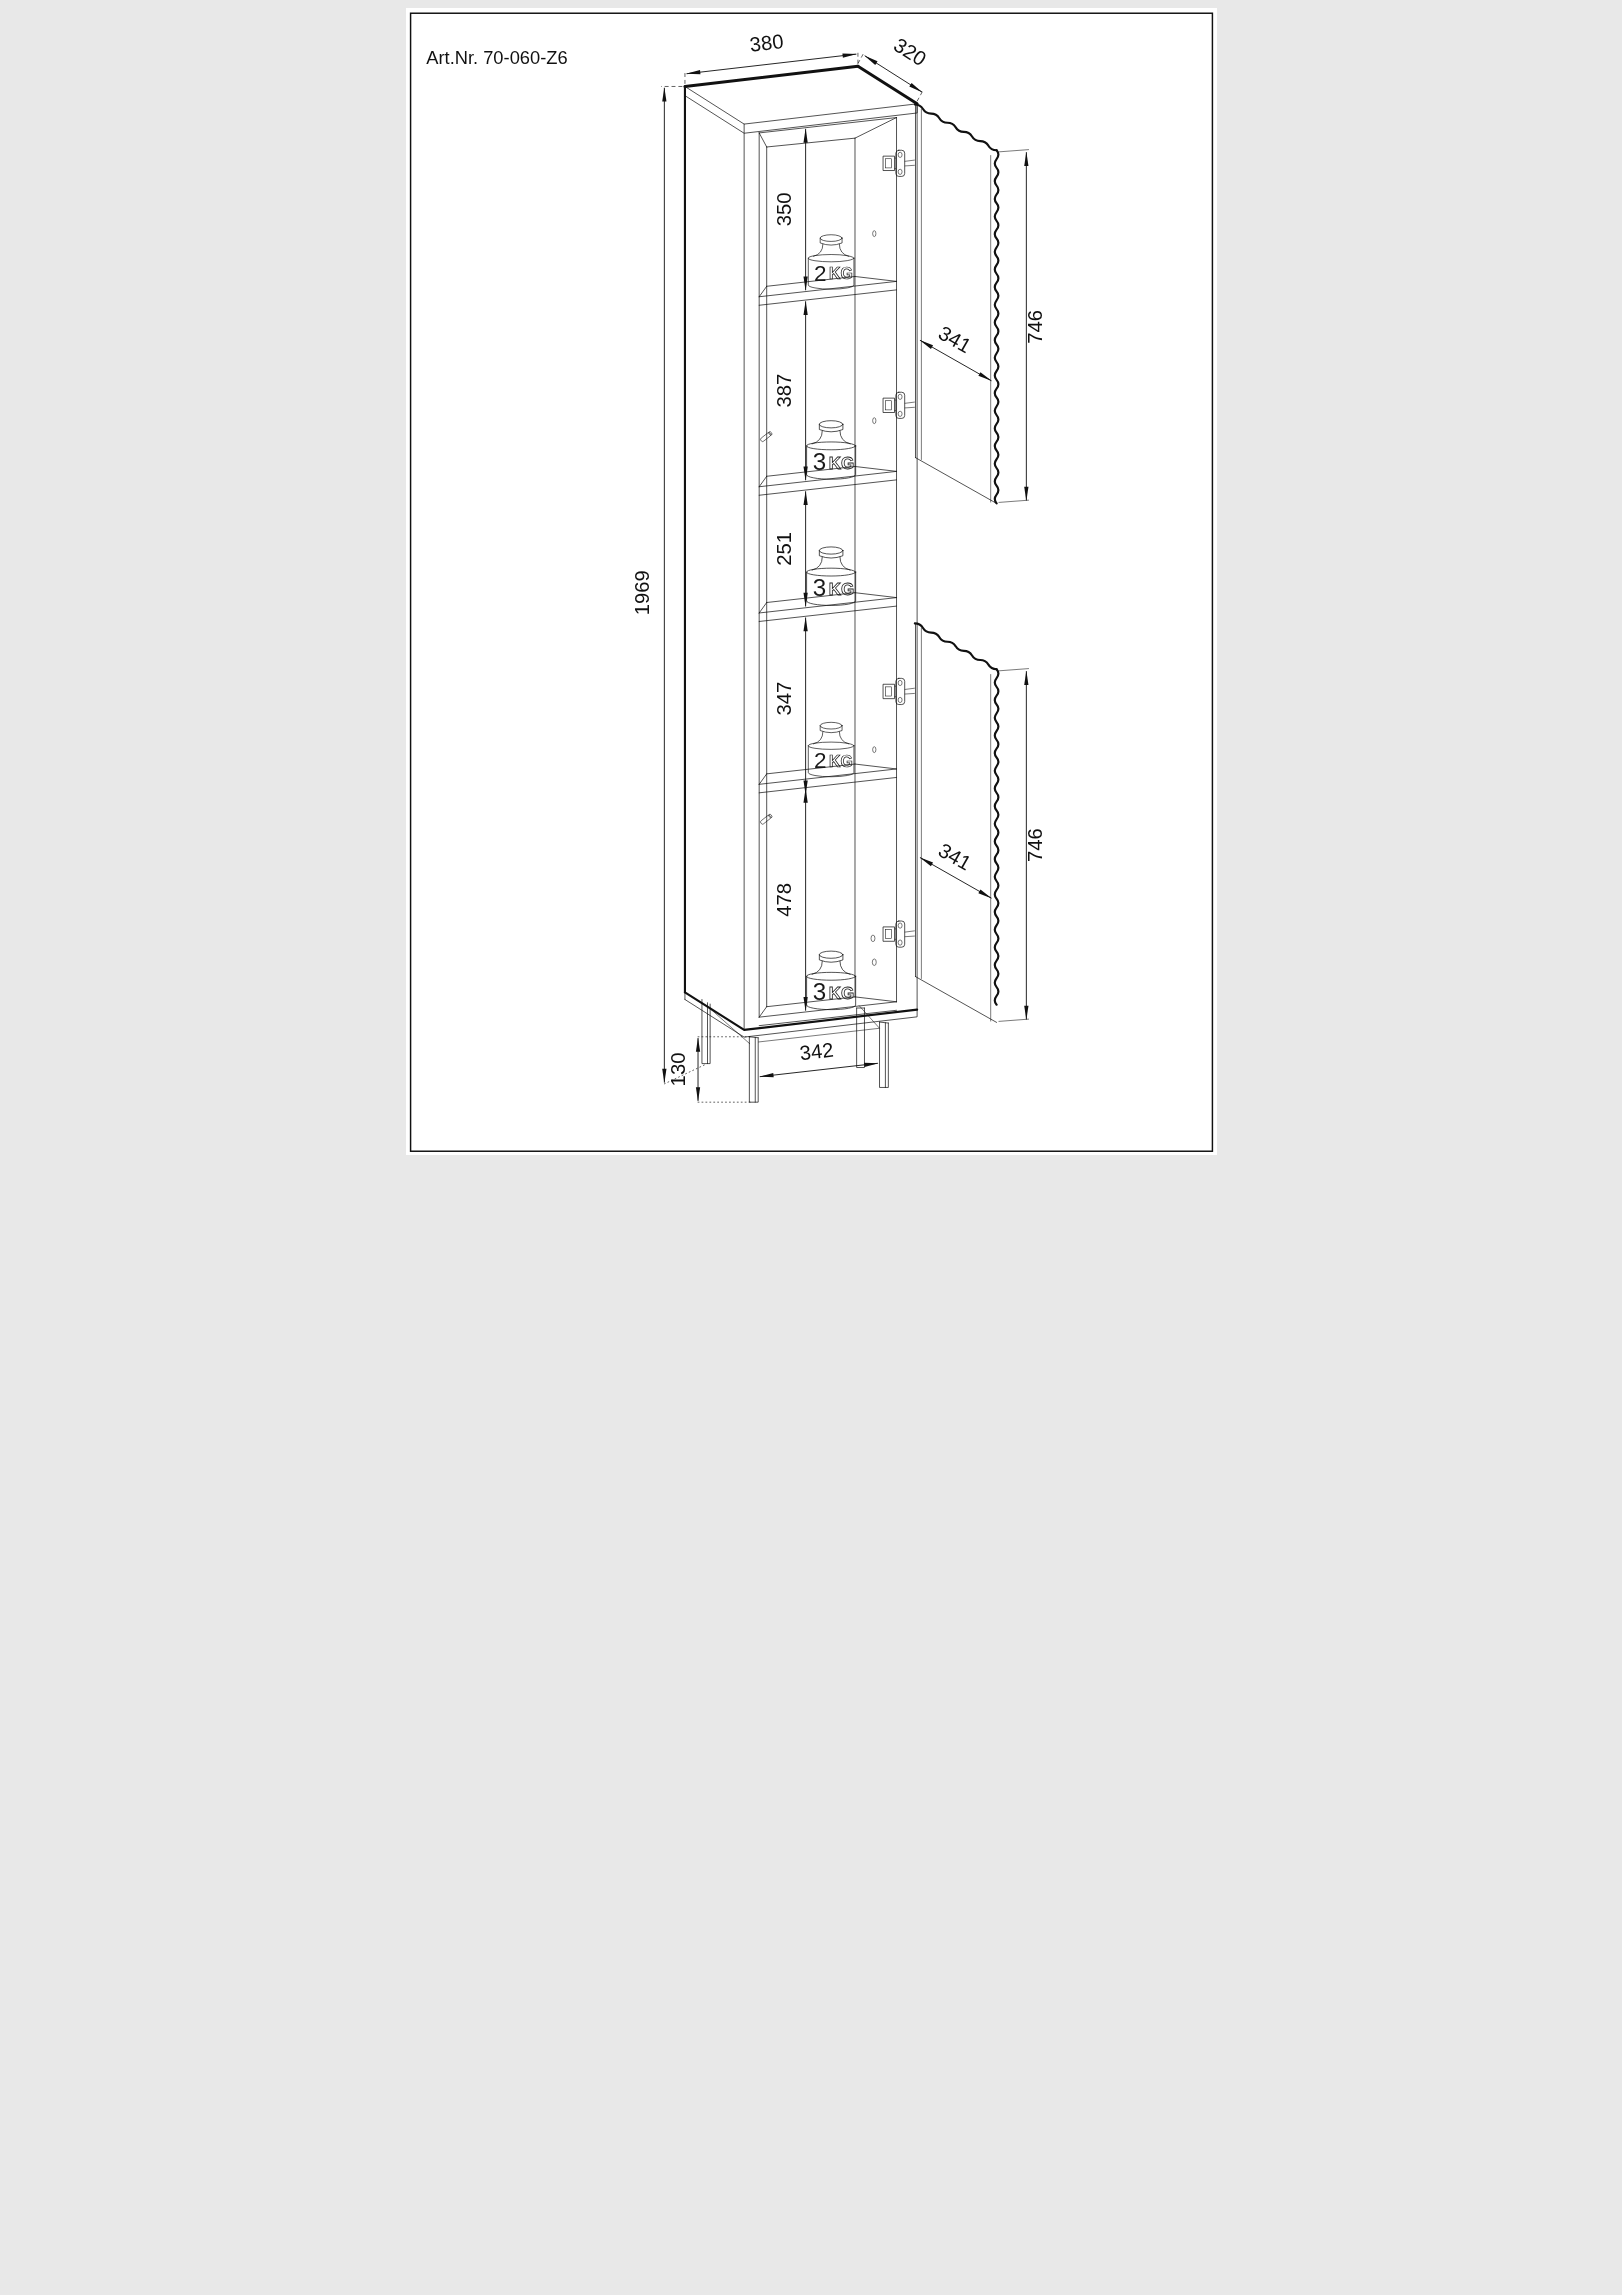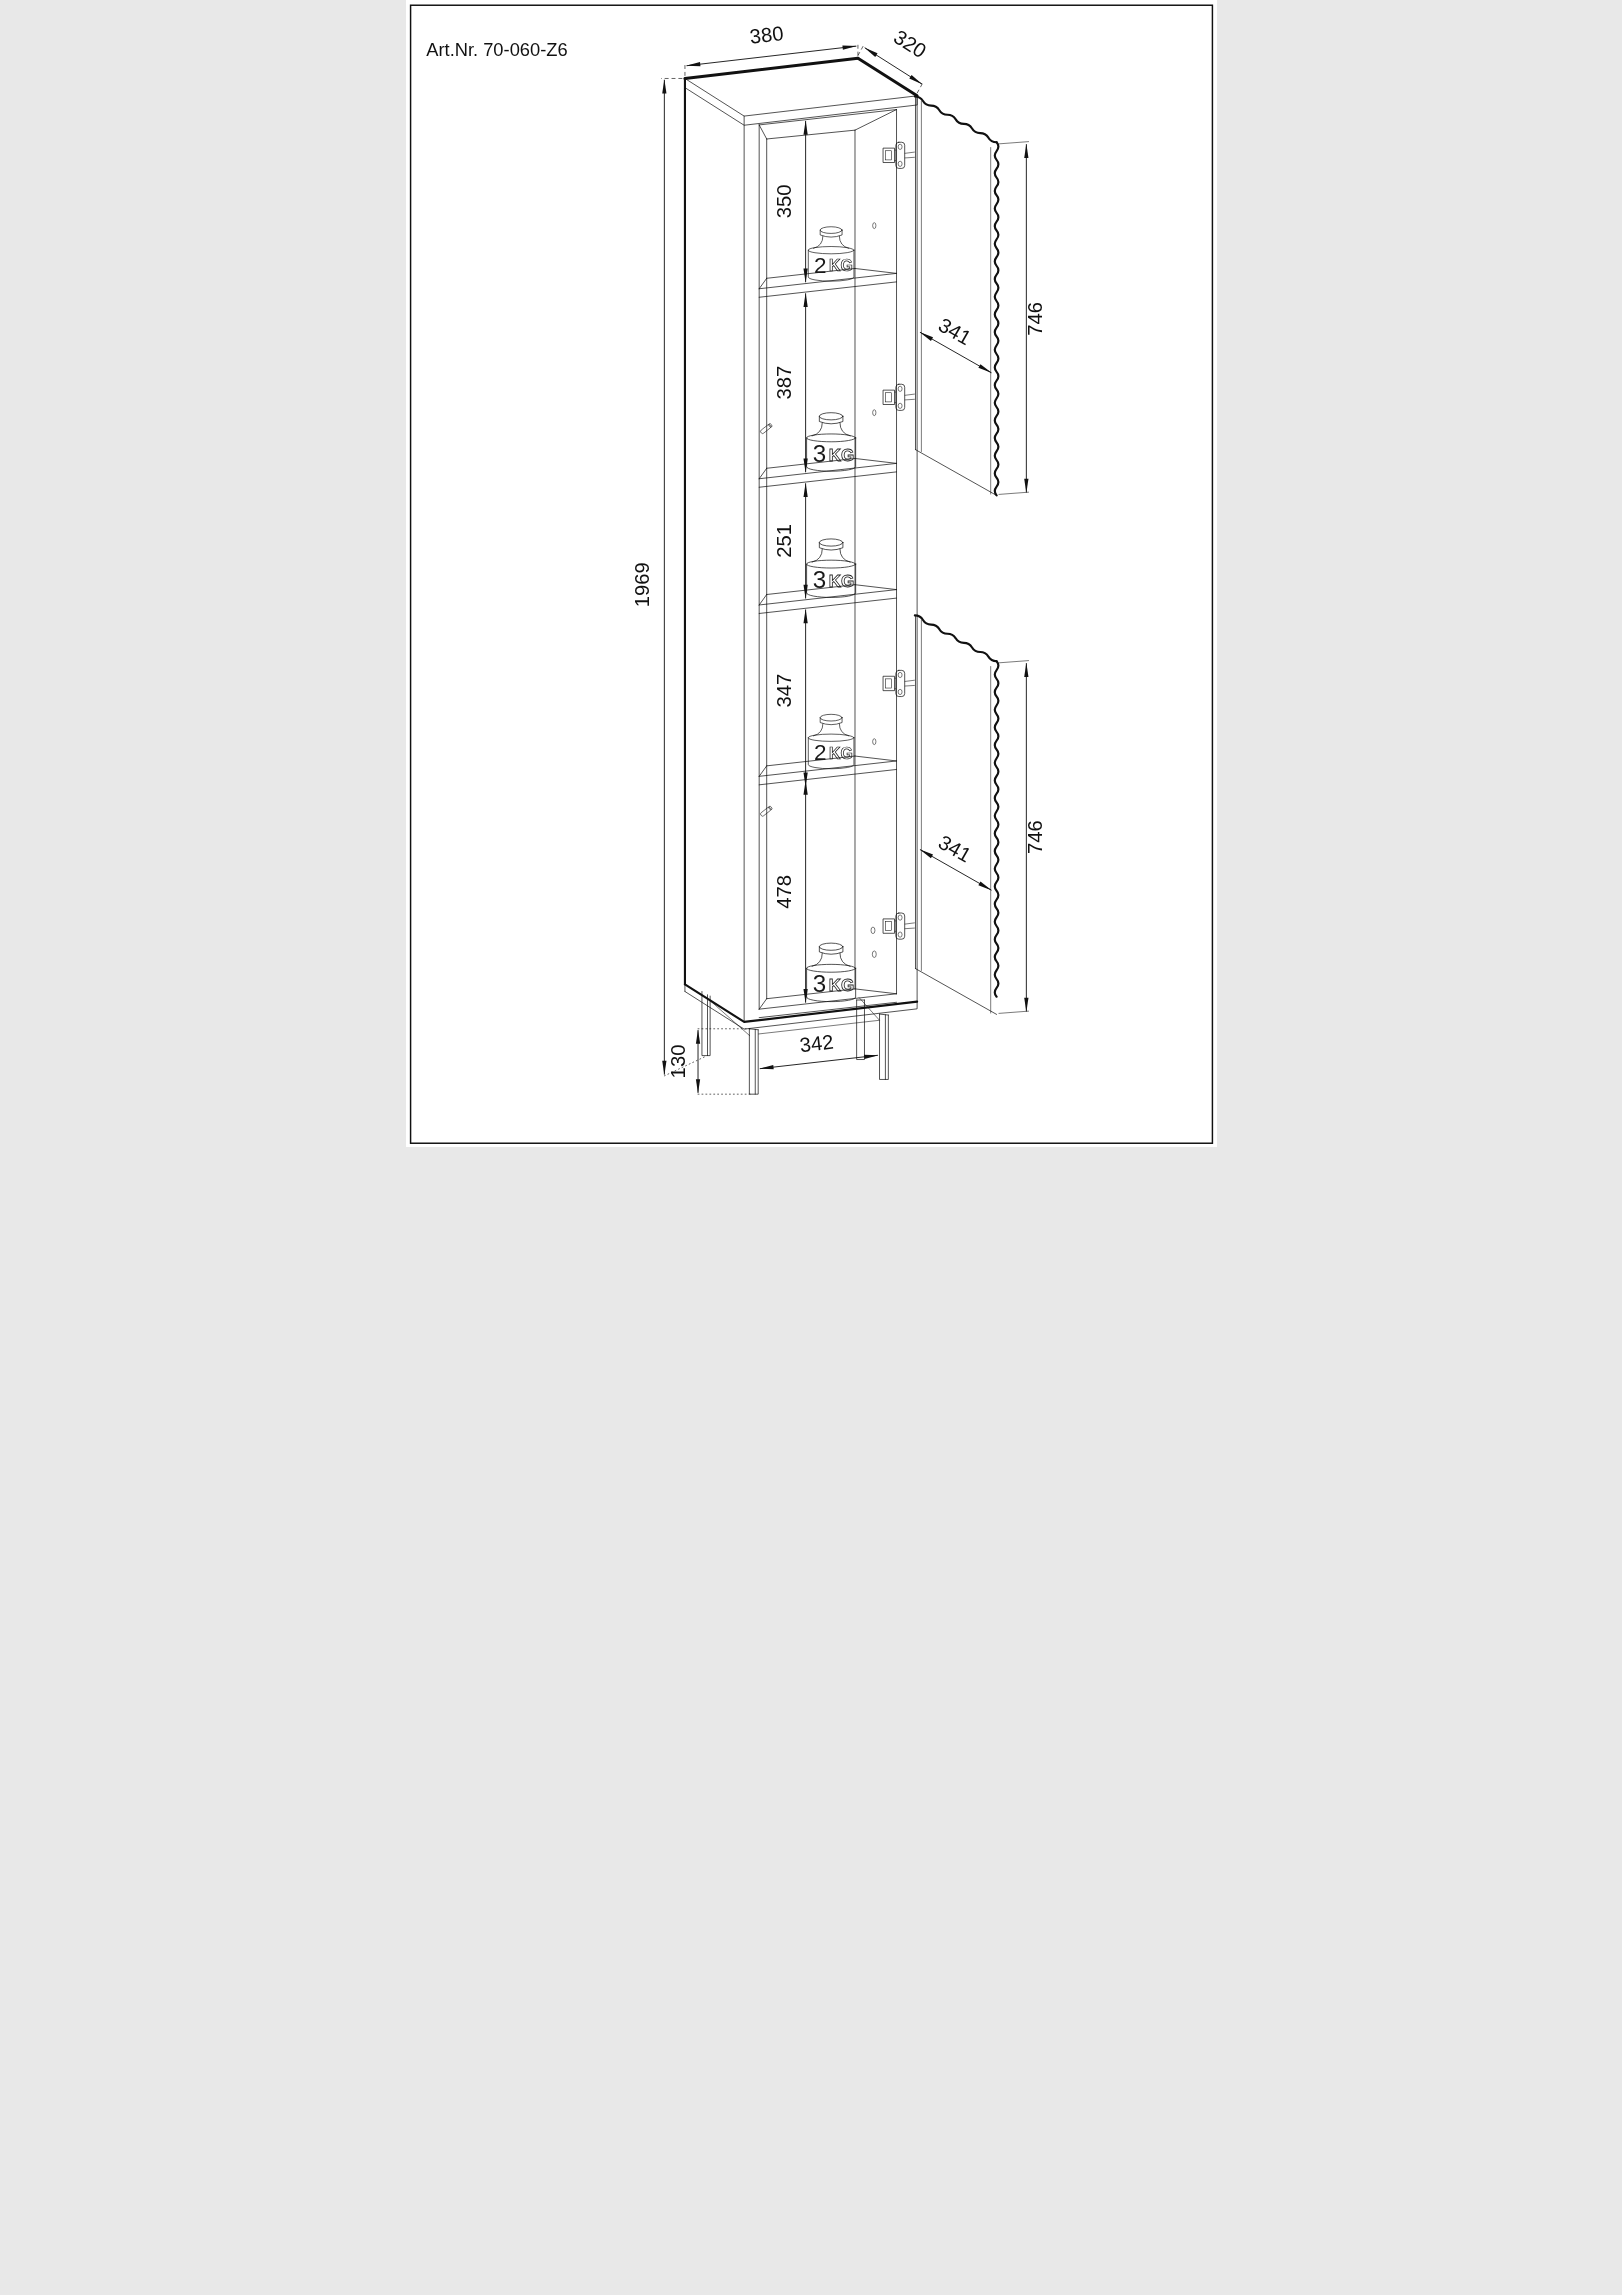--- a/index.html
+++ b/index.html
@@ -1,16 +1,16 @@
 <!DOCTYPE html>
 <html style="font-size:10.5px"><head>
 <meta charset="utf-8">
 <style>
   html,body{margin:0;padding:0;background:#e8e8e8;font-family:"Liberation Sans",sans-serif;}
-  .page{width:100%;max-width:811px;margin:0 auto;background:#1d4ed8;}
+  .page{width:100%;max-width:811px;margin:8px auto;background:#1d4ed8;}
   svg{display:block;width:100%;height:auto;}
   .ln{stroke:#111;fill:none;stroke-width:2.2;stroke-linecap:round;stroke-linejoin:round;}
   .thick{stroke:#111;fill:none;stroke-width:9;stroke-linecap:round;stroke-linejoin:round;}
   .semi{stroke:#111;fill:none;stroke-width:6.5;stroke-linecap:round;stroke-linejoin:round;}
   .thin{stroke:#111;fill:none;stroke-width:1.7;}
   .dim{stroke:#111;fill:none;stroke-width:2.8;}
   .dash{stroke:#111;fill:none;stroke-width:2;stroke-dasharray:12 9;}
   .dot{stroke:#111;fill:none;stroke-width:2;stroke-dasharray:3 9;stroke-linecap:round;}
   .dimtxt{fill:#111;font-size:62px;}
   .ttl{fill:#111;font-size:56px;}

